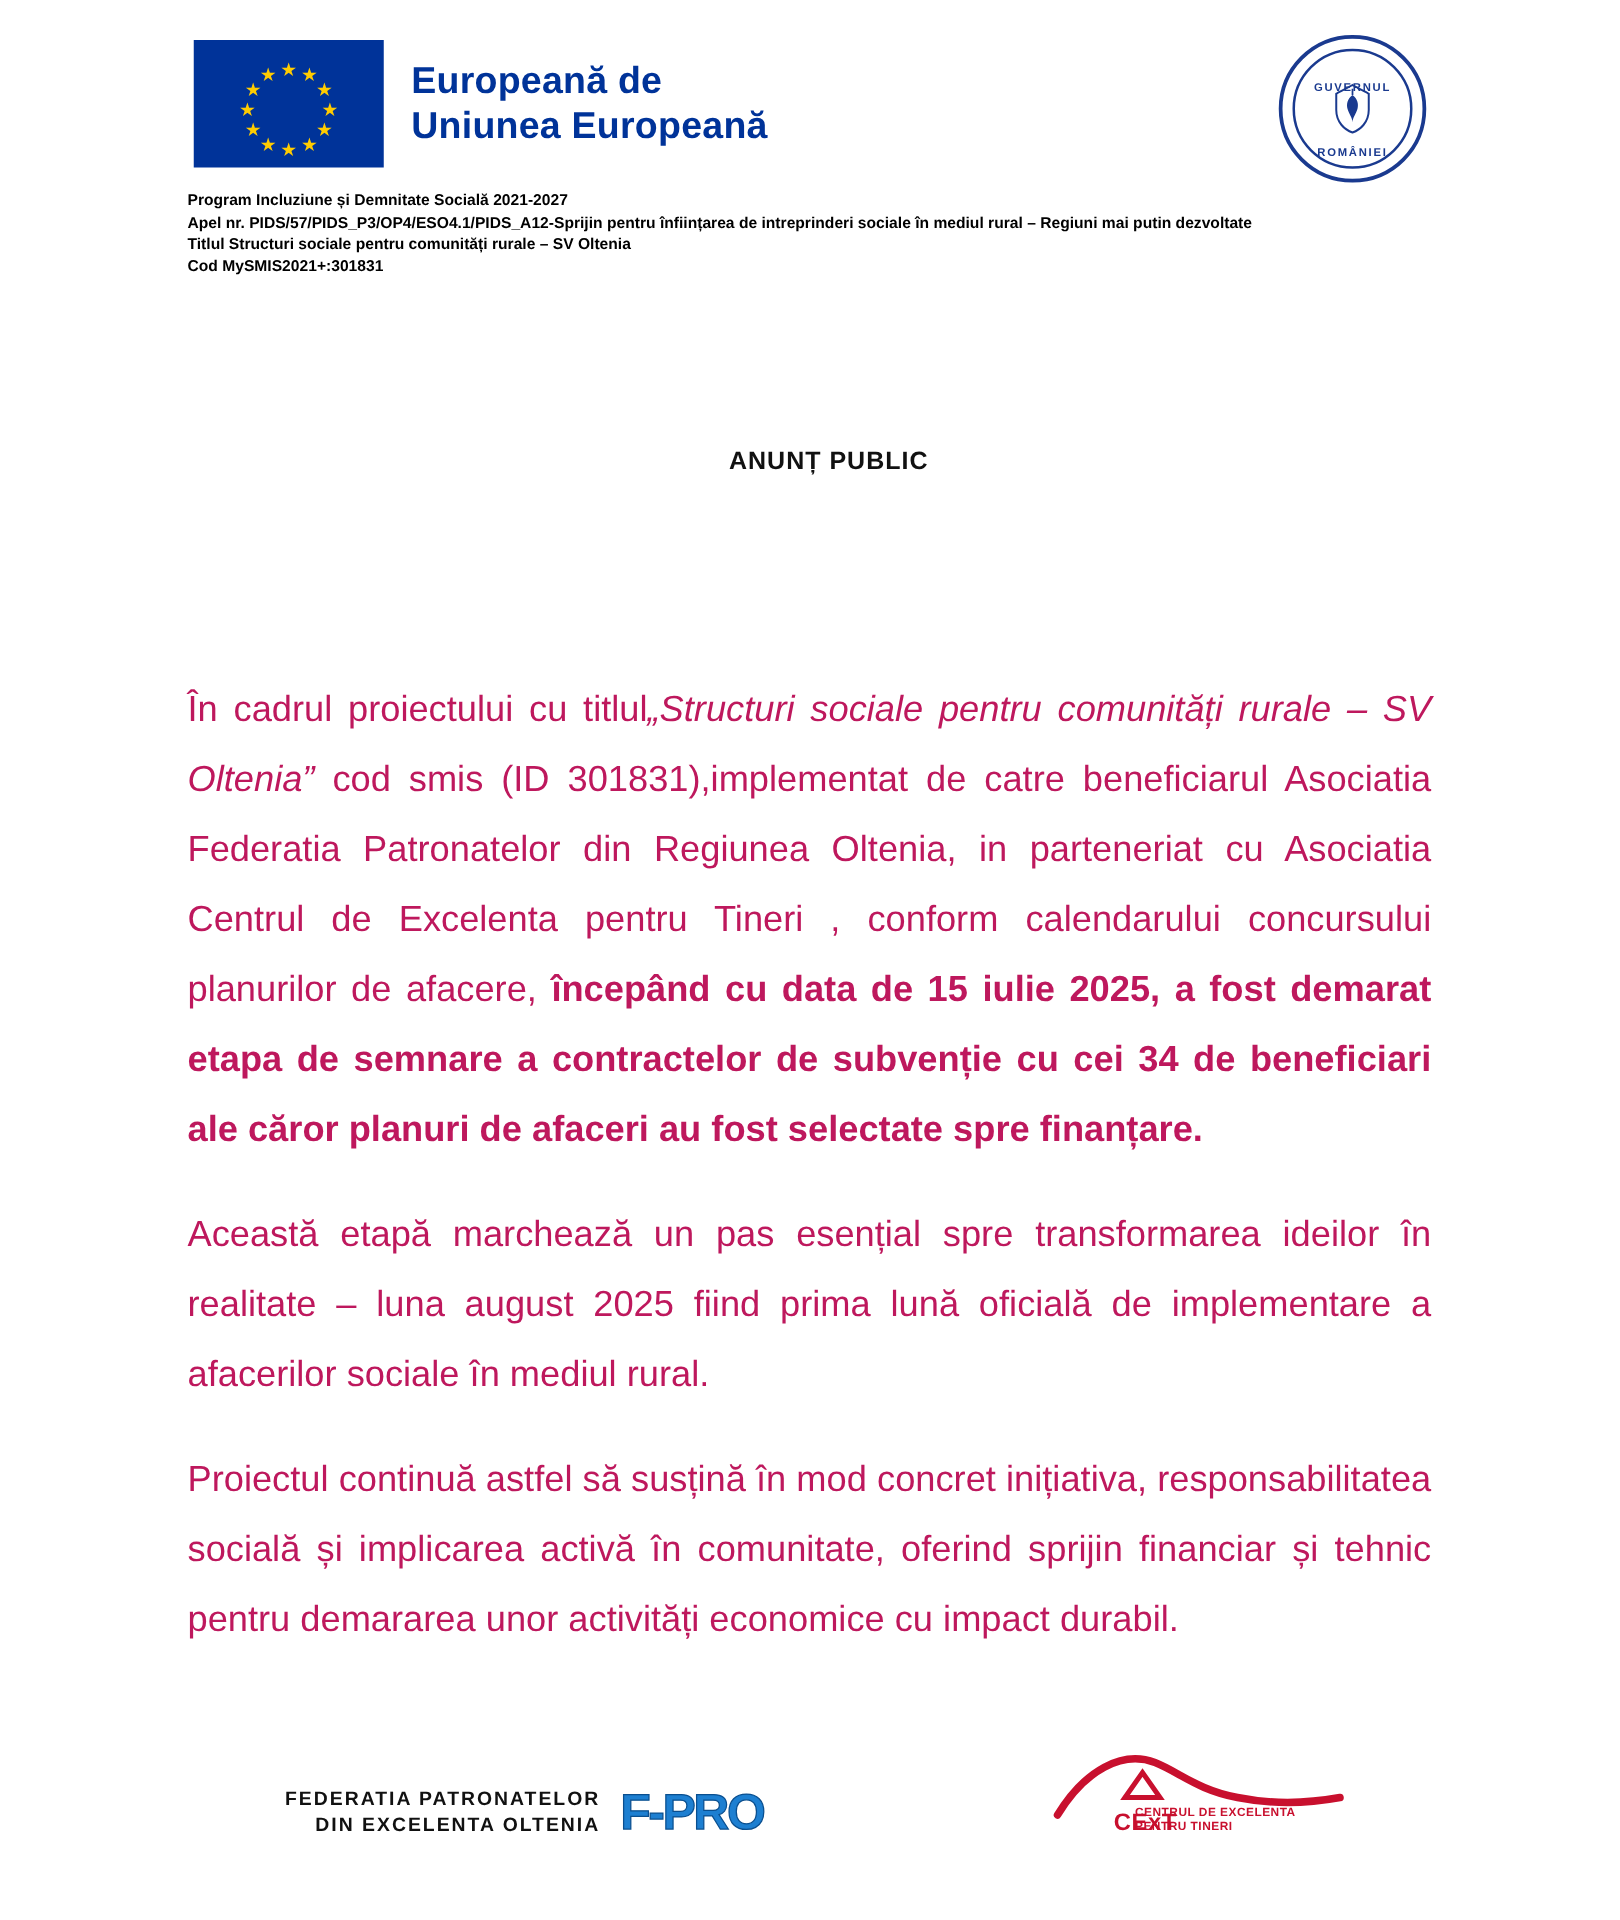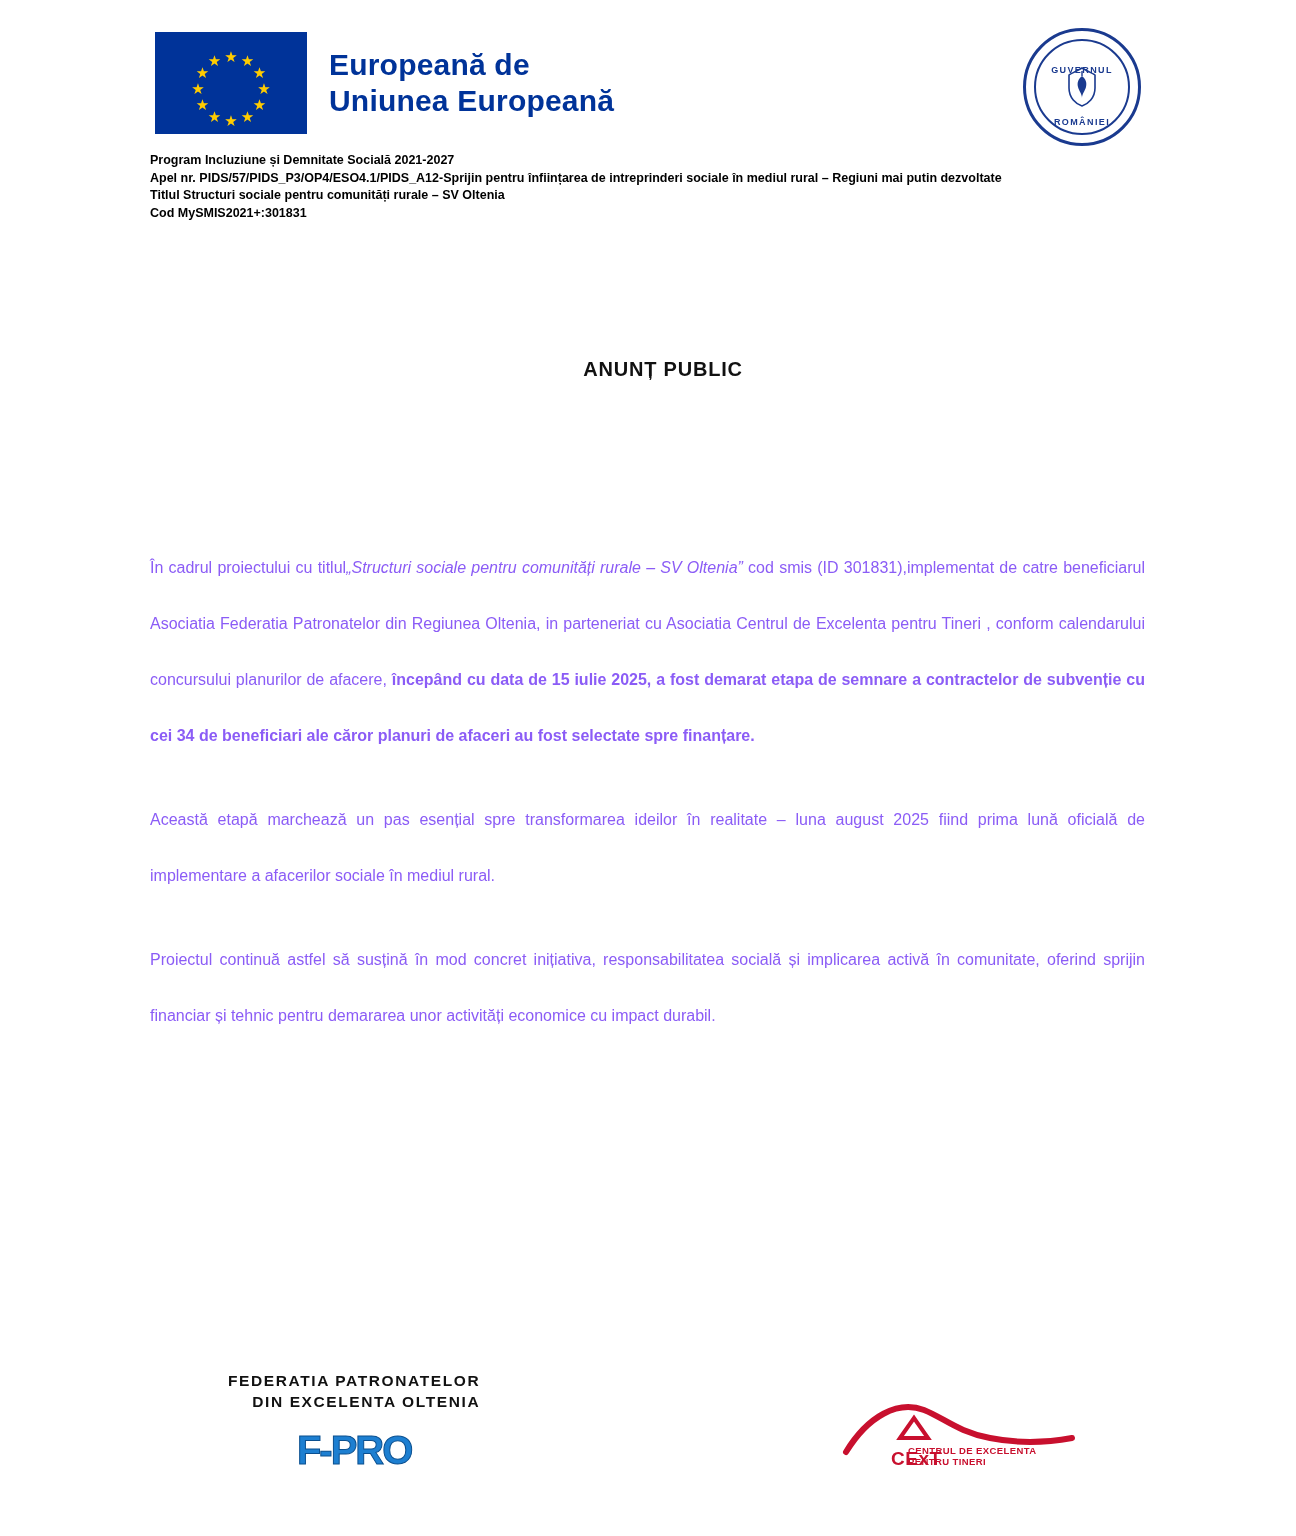--- a/index.html
+++ b/index.html
@@ -129,24 +129,24 @@
 
   
   .content {
     position: absolute;
     top: 540px;
     left: 150px;
     width: 995px;
   }
   p.body-par {
     margin: 0 0 28px 0;
-    font-size: 16px;
+    font-size: 29px;
     line-height: 56px;
     text-align: justify;
-    color: #8b5cf6;
+    color: #be185d;
     font-weight: 300;
   }
   p.body-par:last-child { margin-bottom: 0; }
   .ital { font-style: italic; }
   .bold { font-weight: bold; }
 
   
   .footer {
     position: absolute;
     bottom: 42px;
@@ -154,21 +154,20 @@
     width: 100%;
     height: 110px;
   }
   .fpro {
     position: absolute;
     left: 228px;
     bottom: 22px;
     display: flex;
     align-items: center;
     gap: 16px;
-    flex-direction: column;
   }
   .fpro-text {
     font-size: 15.5px;
     font-weight: bold;
     line-height: 21px;
     letter-spacing: 1.6px;
     color: #111;
     text-align: right;
   }
   .fpro-mark {

